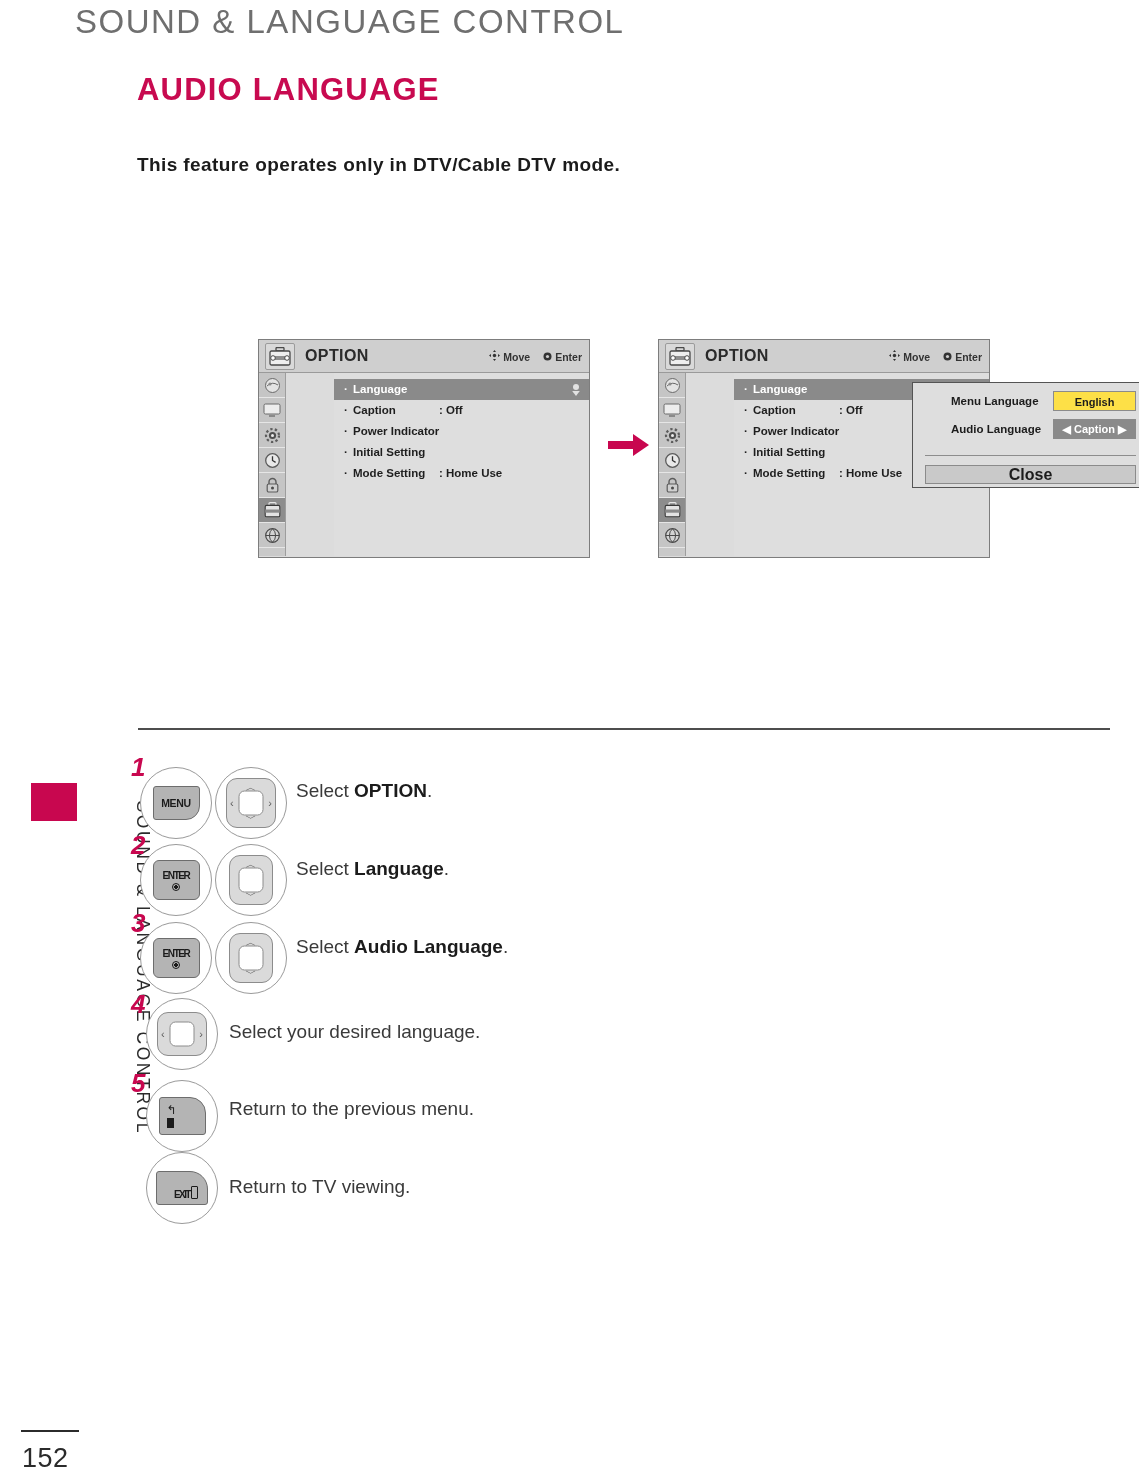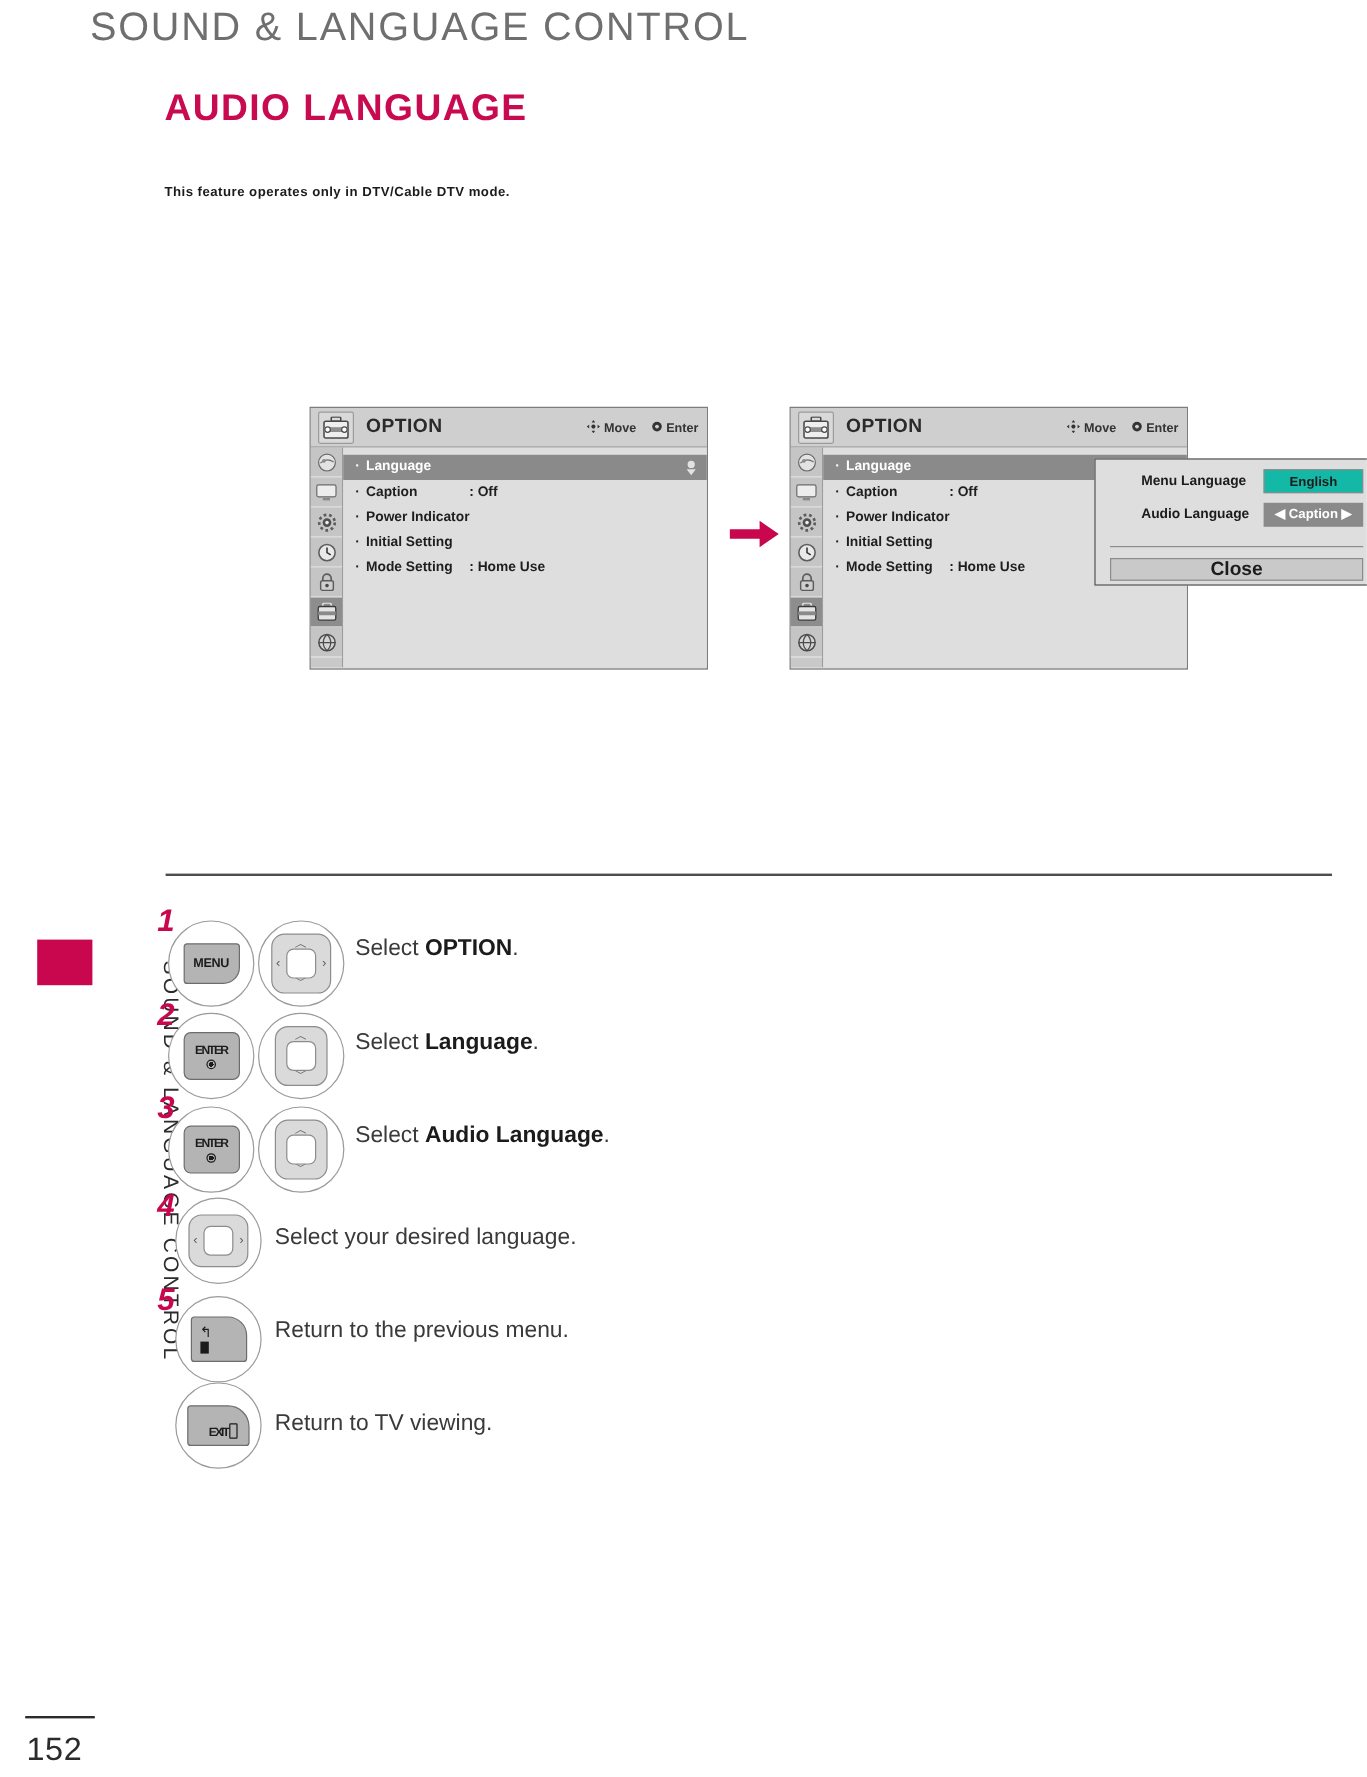--- a/index.html
+++ b/index.html
@@ -17,21 +17,21 @@
     font-size:33px; letter-spacing:1.5px;
     color:#6f6f6f; font-weight:400; white-space:nowrap;
   }
   .section-title {
     position:absolute; left:137px; top:72px;
     font-size:31px; letter-spacing:1.2px;
     color:#c80a50; font-weight:700; white-space:nowrap;
   }
   .intro-text {
     position:absolute; left:137px; top:154px;
-    font-size:11px; font-weight:700; color:#1b1b1b;
+    font-size:19px; font-weight:700; color:#1b1b1b;
     letter-spacing:0.4px; white-space:nowrap;
   }
 
   
   .side-tab-block {
     position:absolute; left:31px; top:783px;
     width:46px; height:38px; background:#c8074f;
   }
   .side-tab-text {
     position:absolute; left:-78px; top:1010px;
@@ -77,21 +77,21 @@
   .osd-title {
     position:absolute; left:46px; top:7px;
     font-size:16px; font-weight:700; color:#2a2a2a; letter-spacing:0.4px;
   }
   .osd-hint {
     position:absolute; right:7px; top:10px;
     font-size:10.5px; font-weight:700; color:#333;
     display:flex; align-items:center; gap:4px;
   }
   .osd-hint .grp { display:flex; align-items:center; gap:3px; margin-left:9px;}
-  .osd-body { position:relative; display:flex; height:calc(100% - 34px); }
+  .osd-body { position:relative; display:flex; height:calc(100% - 34px);gap:48px; }
   .osd-rail {
     width:27px; background:#c9c9c9;
     border-right:1px solid #9d9d9d;
     display:flex; flex-direction:column;
   }
   .rail-ico {
     height:25px; width:100%;
     border-bottom:1px solid #e6e6e6;
     display:flex; align-items:center; justify-content:center;
     background:#c5c5c5;
@@ -122,21 +122,21 @@
   }
   .pp-label {
     position:absolute; left:12px; font-size:11.5px; font-weight:700; color:#1c1c1c;
     white-space:nowrap;
     padding-left:26px;
   }
   .pp-value {
     position:absolute; left:140px; width:83px; height:20px;
     font-size:11px; font-weight:700; text-align:center; line-height:20px;
   }
-  .pp-value.plain { background:#14b8a6; border:1px solid #8b8b8b; color:#1c1c1c; }
+  .pp-value.plain { background:#fde047; border:1px solid #8b8b8b; color:#1c1c1c; }
   .pp-value.active { background:#8a8a8a; color:#ffffff; }
   .pp-sep { position:absolute; left:12px; width:211px; height:1px; background:#8d8d8d; }
   .pp-close {
     position:absolute; left:12px; width:211px; height:19px;
     background:#c9c9c9; border:1px solid #8b8b8b;
     font-size:16px; font-weight:700; color:#1c1c1c;
     text-align:center; line-height:18px;
   }
 
   

